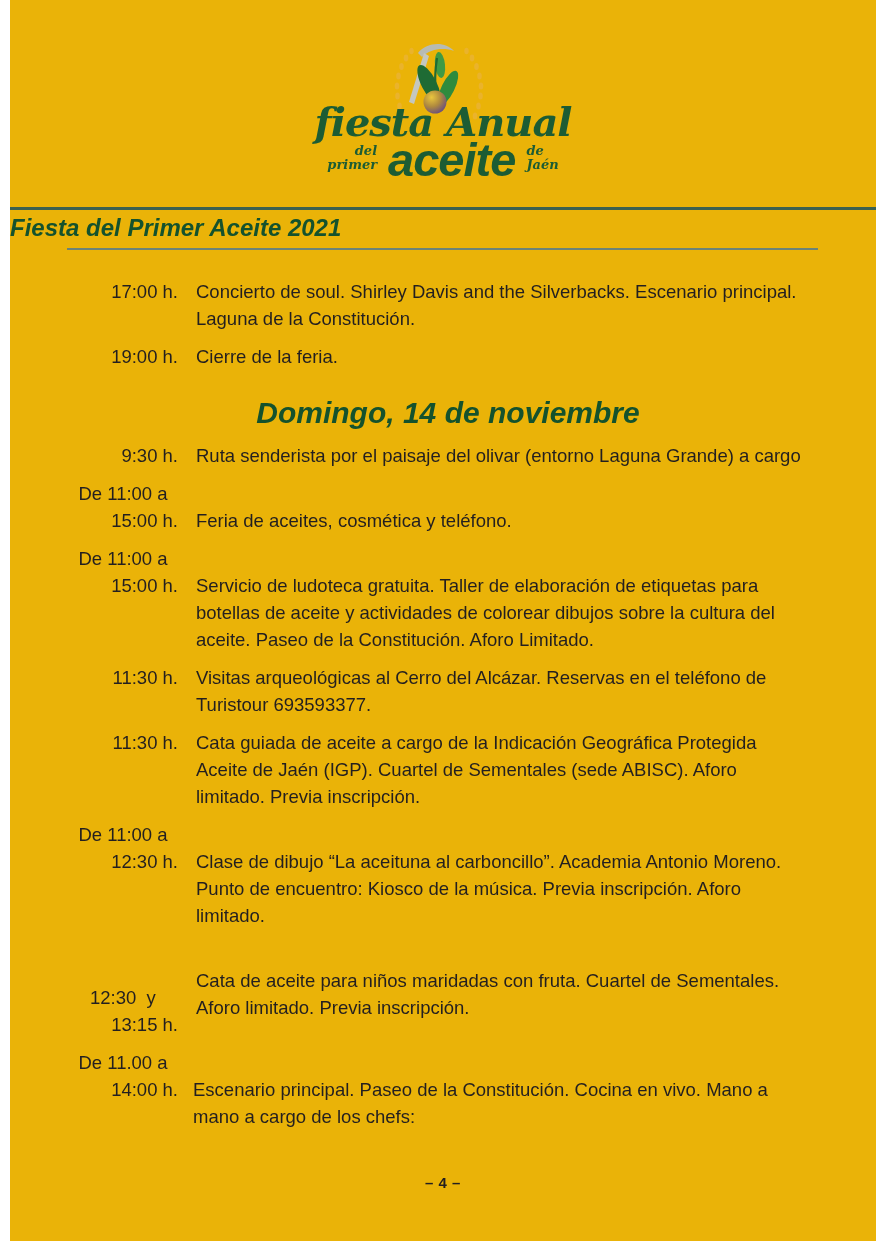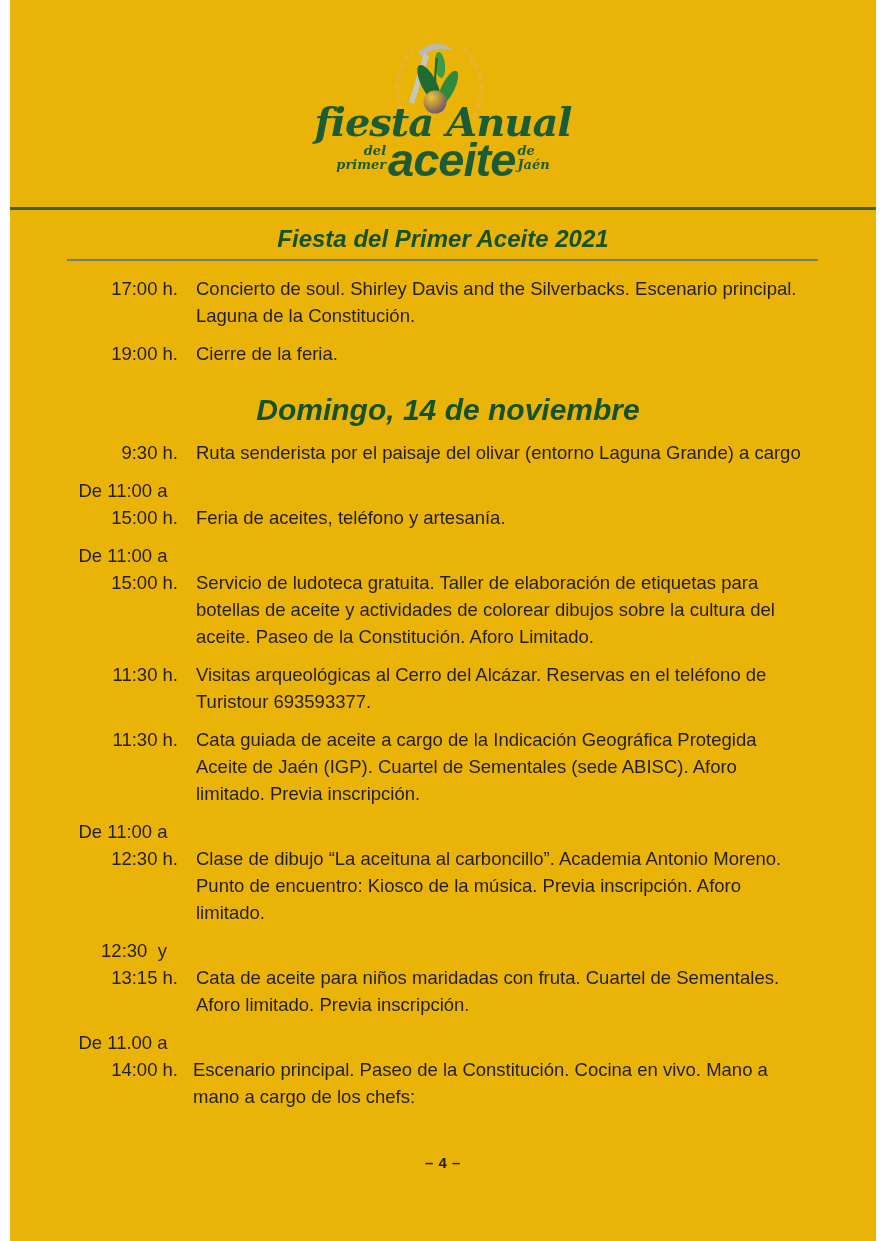--- a/index.html
+++ b/index.html
@@ -9,54 +9,54 @@
   
   .logo { position: relative; width: 340px; height: 152px; margin: 40px auto 0; }
   .logo-svg { position: absolute; left: 118px; top: 0; }
   .logo-line1 {
     position: absolute; top: 62px; width: 100%; text-align: center;
     font-family: "DejaVu Serif", serif; font-style: italic; font-weight: bold;
     color: #1c5c34; font-size: 40px; line-height: 1; letter-spacing: -1px; white-space: pre;
   }
   .logo-line2 {
     position: absolute; top: 100px; width: 100%;
-    display: flex; justify-content: center; align-items: flex-end; gap: 2px;
+    display: flex; justify-content: center; align-items: flex-end; gap: 11px;
     color: #1c5c34;
   }
   .stack { display: flex; flex-direction: column; gap: 1px; padding-bottom: 9px;
     font-family: "DejaVu Serif", serif; font-style: italic; font-weight: bold;
     font-size: 13px; line-height: 1; }
   .stack.pre  { align-items: flex-end; }
   .stack.post { align-items: flex-start; text-align: right; }
   .word-aceite {
     font-family: Liberation Sans, sans-serif; font-style: italic; font-weight: bold;
     font-size: 47px; line-height: 0.85; letter-spacing: -1px;
   }
 
   
   .top-rule { height: 3px; background: #3c6150; margin-top: 15px; }
   .doc-title {
-    text-align: center; font-size: 24px; font-weight: bold; font-style: italic;
-    color: #14522d; margin-top: 16px; line-height: 1.1;
+    text-align: left; font-size: 24px; font-weight: bold; font-style: italic;
+    color: #14522d; margin-top: 5px; line-height: 1.1;
   }
   .title-rule { border: 0; border-top: 2px solid #6b8378; margin: 7px 58px 0 57px; }
 
   
-  .schedule { padding: 3px 48px 0 58px; }
+  .schedule { padding: 17px 48px 0 58px; }
   .day-heading {
     text-align: center; color: #14522d; font-weight: bold; font-style: italic;
     font-size: 30px; margin: 25px 0 5px 0; line-height: 1.2;
   }
   .row { display: flex; margin-top: 11px; }
   .time-col { flex: 0 0 110px; width: 110px; }
   .desc-col { margin-left: 18px; }
   .tl, .dl { font-size: 18.5px; line-height: 27px; white-space: pre; }
   .tl.right  { text-align: right; }
   .tl.left   { text-align: center; }
-  .tl.indent { text-align: center; padding-left: 22px; }
+  .tl.indent { text-align: left; padding-left: 22px; margin-top: 44px; }
 
   
   .footer { text-align: center; font-weight: bold; font-size: 15px; margin-top: 44px; letter-spacing: 0.5px; }
 </style>
 </head>
 <body>
 
 <div class="page">
 
   <div class="logo">
@@ -150,21 +150,21 @@
         <div class="desc-col">
           <div class="dl">Ruta senderista por el paisaje del olivar (entorno Laguna Grande) a cargo</div>
         </div>
       </div>
       <div class="row">
         <div class="time-col">
           <div class="tl left">De 11:00 a</div>
           <div class="tl right">15:00 h.</div>
         </div>
         <div class="desc-col" style="padding-top: 27px;">
-          <div class="dl">Feria de aceites, teléfono y artesanía.</div>
+          <div class="dl">Feria de aceites, cosmética y teléfono.</div>
         </div>
       </div>
       <div class="row">
         <div class="time-col">
           <div class="tl left">De 11:00 a</div>
           <div class="tl right">15:00 h.</div>
         </div>
         <div class="desc-col" style="padding-top: 27px;">
           <div class="dl">Servicio de ludoteca gratuita. Taller de elaboración de etiquetas para</div>
           <div class="dl">botellas de aceite y actividades de colorear dibujos sobre la cultura del</div>

